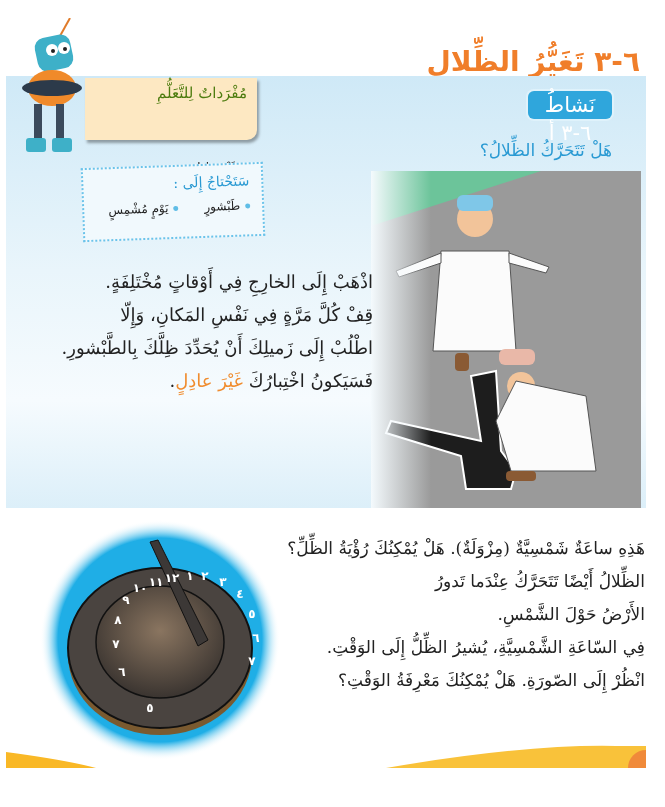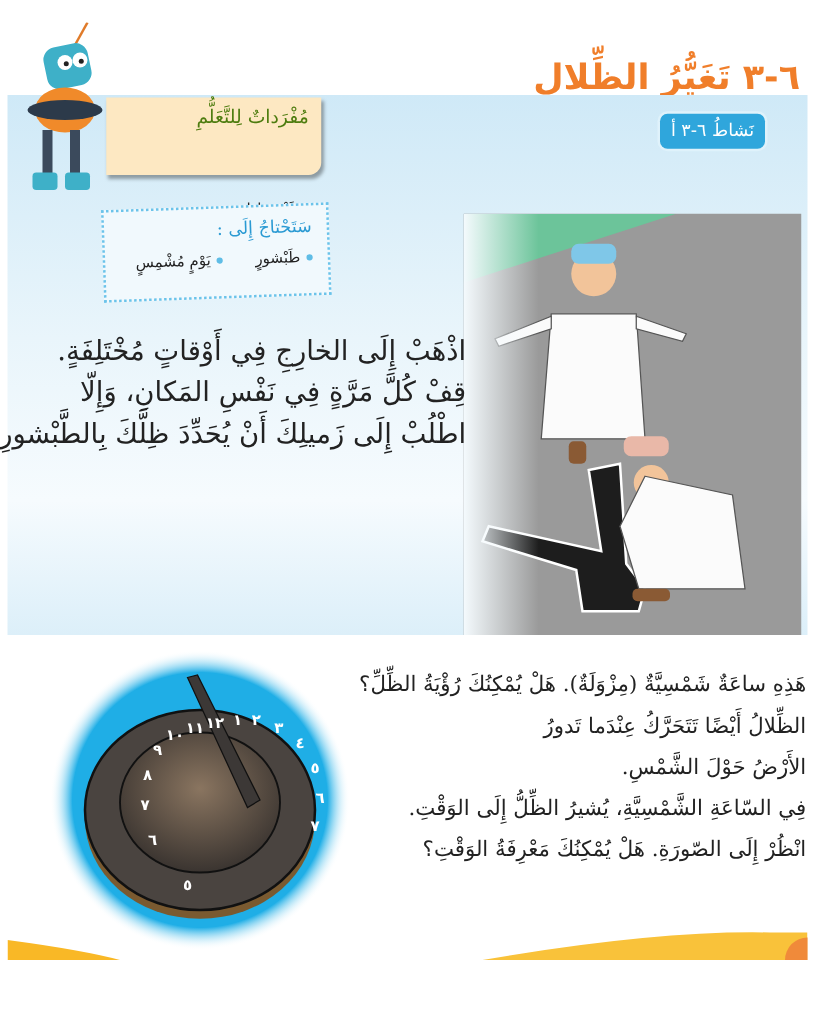--- a/index.html
+++ b/index.html
@@ -6,29 +6,29 @@
   body{width:665px;height:807px;position:relative;overflow:hidden;font-family:"DejaVu Serif",serif;}
   .page{position:absolute;left:0;top:0;width:665px;height:693px;}
   .title{position:absolute;right:25px;top:45px;font-family:"DejaVu Sans",sans-serif;font-weight:bold;font-size:28px;color:#f07e2a;direction:rtl;white-space:nowrap;}
   .top-panel{position:absolute;left:6px;top:76px;width:640px;height:432px;background:linear-gradient(180deg,#cfe9f7 0%,#e9f5fb 45%,#f6fbfe 75%,#dcefF9 100%);}
   .robot{position:absolute;left:12px;top:18px;width:80px;height:140px;}
   .vocab-box{position:absolute;left:85px;top:78px;width:172px;height:62px;background:#fde8c2;border-radius:0 0 10px 0;box-shadow:2px 3px 3px rgba(0,0,0,0.35);}
   .vocab-title{position:absolute;right:10px;top:6px;color:#4d7c0f;font-size:15px;direction:rtl;white-space:nowrap;}
   .vocab-item{position:absolute;right:10px;top:34px;font-size:12px;color:#222;direction:rtl;white-space:nowrap;margin-top:48px;}
   .bullet{display:inline-block;width:5px;height:5px;border-radius:50%;background:#f4a54b;margin-left:5px;vertical-align:middle;}
   .bullet.blue{background:#5fbde6;}
-  .activity-badge{position:absolute;right:53px;top:91px;width:84px;height:28px;background:#2fa6dc;border-radius:6px;box-shadow:0 0 0 2px #dff2fb;color:#fff;font-family:"DejaVu Sans",sans-serif;font-size:14px;line-height:28px;text-align:center;direction:rtl;}
+  .activity-badge{position:absolute;right:53px;top:91px;width:84px;height:28px;background:#2fa6dc;border-radius:6px;box-shadow:0 0 0 2px #dff2fb;color:#fff;font-family:"DejaVu Sans",sans-serif;font-size:21px;line-height:28px;text-align:center;direction:rtl;}
   .question{position:absolute;right:53px;top:140px;font-size:17px;color:#2a9ad3;direction:rtl;white-space:nowrap;}
   .needs-box{position:absolute;left:82px;top:165px;width:178px;height:70px;border:2px dotted #6bc3ea;background:#f1f9fd;transform:rotate(-2deg);}
   .needs-title{position:absolute;right:12px;top:8px;color:#2a9ad3;font-size:14px;direction:rtl;white-space:nowrap;}
   .needs-items{position:absolute;right:12px;top:34px;font-size:12px;color:#222;direction:rtl;white-space:nowrap;}
   .needs-items span.item{margin-left:22px;}
   .illus{position:absolute;left:371px;top:171px;width:270px;height:337px;background:#9a9a9a;overflow:hidden;}
   .illus-fade{position:absolute;left:0;top:0;width:60px;height:100%;background:linear-gradient(90deg,#f4fafd,rgba(244,250,253,0));}
-  .body-text{position:absolute;right:292px;top:265px;width:340px;font-size:22px;line-height:33px;color:#222;direction:rtl;text-align:right;}
+  .body-text{position:absolute;right:292px;top:265px;width:340px;font-size:18px;line-height:33px;color:#222;direction:rtl;text-align:right;}
   .body-text p{margin:0;white-space:nowrap;}
   .highlight{color:#f08c2e;}
   .bottom-text{position:absolute;right:20px;top:532px;width:360px;font-size:17px;line-height:33px;color:#222;direction:rtl;text-align:right;}
   .bottom-text p{margin:0;white-space:nowrap;text-align:right;}
   .sundial{position:absolute;left:40px;top:520px;width:240px;height:240px;}
   .swoosh{position:absolute;left:6px;top:740px;width:640px;height:28px;}
 </style>
 </head>
 <body>
 
@@ -54,20 +54,21 @@
   </svg>
 
   <div class="vocab-box">
     <div class="vocab-title">مُفْرَداتٌ لِلتَّعَلُّمِ</div>
     <div class="vocab-item">
       <span class="bullet"></span><span>غَيْرُ عادِلٍ</span>
     </div>
   </div>
 
   <div class="activity-badge">نَشاطُ ٦-٣ أ</div>
+  <div class="question">هَلْ تَتَحَرَّكُ الظِّلالُ؟</div>
 
   <div class="needs-box">
     <div class="needs-title">سَتَحْتاجُ إِلَى :</div>
     <div class="needs-items">
       <span class="item"><span class="bullet blue"></span><span>طَبْشورٍ</span></span>
       <span class="item"><span class="bullet blue"></span><span>يَوْمٍ مُشْمِسٍ</span></span>
     </div>
   </div>
 
   <div class="illus">
@@ -85,20 +86,21 @@
       <path d="M145 210 L215 225 L225 300 L140 300 L125 250 Z" fill="#fbfbfb" stroke="#555"></path>
       <rect x="135" y="300" width="30" height="10" rx="4" fill="#8a5a34"></rect>
     </svg>
     <div class="illus-fade"></div>
   </div>
 
   <div class="body-text">
     <p>اذْهَبْ إِلَى الخارِجِ فِي أَوْقاتٍ مُخْتَلِفَةٍ.</p>
     <p>قِفْ كُلَّ مَرَّةٍ فِي نَفْسِ المَكانِ، وَإِلّا</p>
     <p>اطْلُبْ إِلَى زَميلِكَ أَنْ يُحَدِّدَ ظِلَّكَ بِالطَّبْشورِ.</p>
+    <p><span>فَسَيَكونُ اخْتِبارُكَ </span><span class="highlight">غَيْرَ عادِلٍ</span><span>.</span></p>
   </div>
 
   <svg class="sundial" viewBox="0 0 240 240">
     <defs>
       <radialGradient id="bl" cx="50%" cy="50%" r="50%">
         <stop offset="85%" stop-color="#1faee6"></stop>
           <stop offset="100%" stop-color="#ffffff" stop-opacity="0"></stop>
       </radialGradient>
       <radialGradient id="face" cx="50%" cy="40%" r="60%">
         <stop offset="0%" stop-color="#8a7560"></stop>

